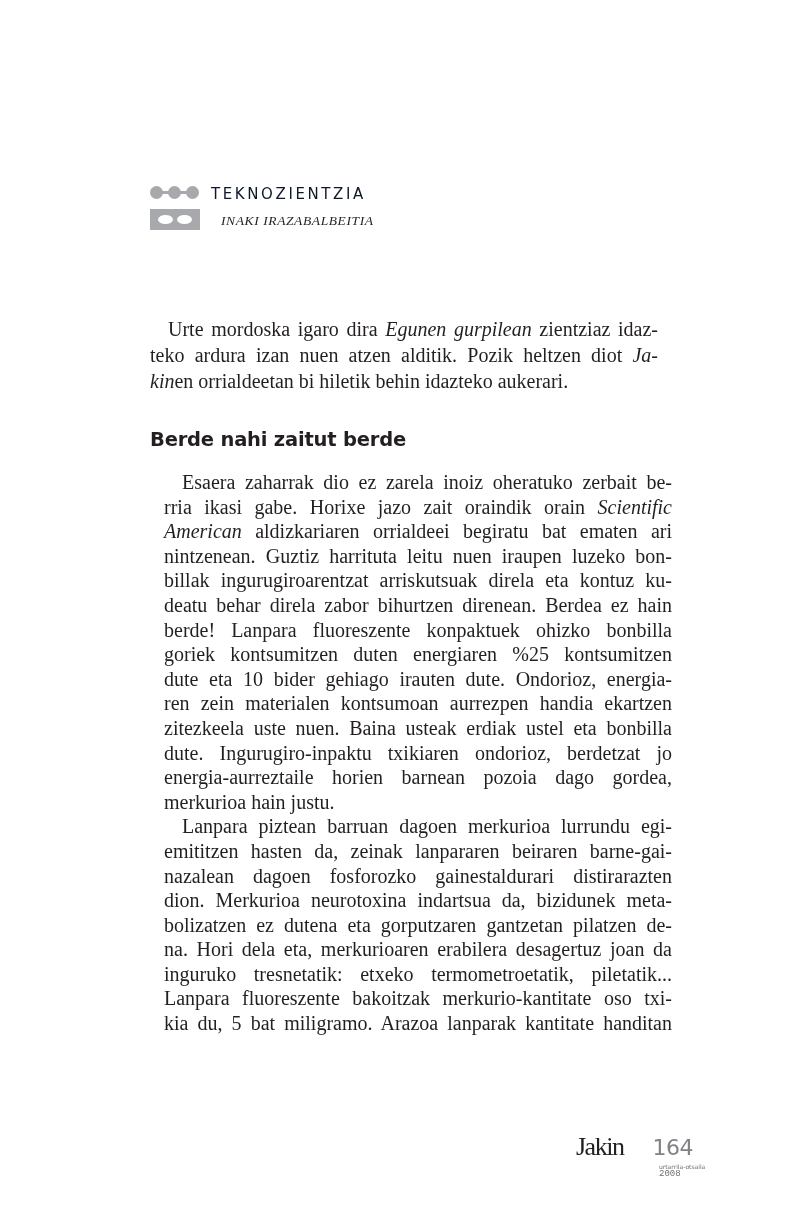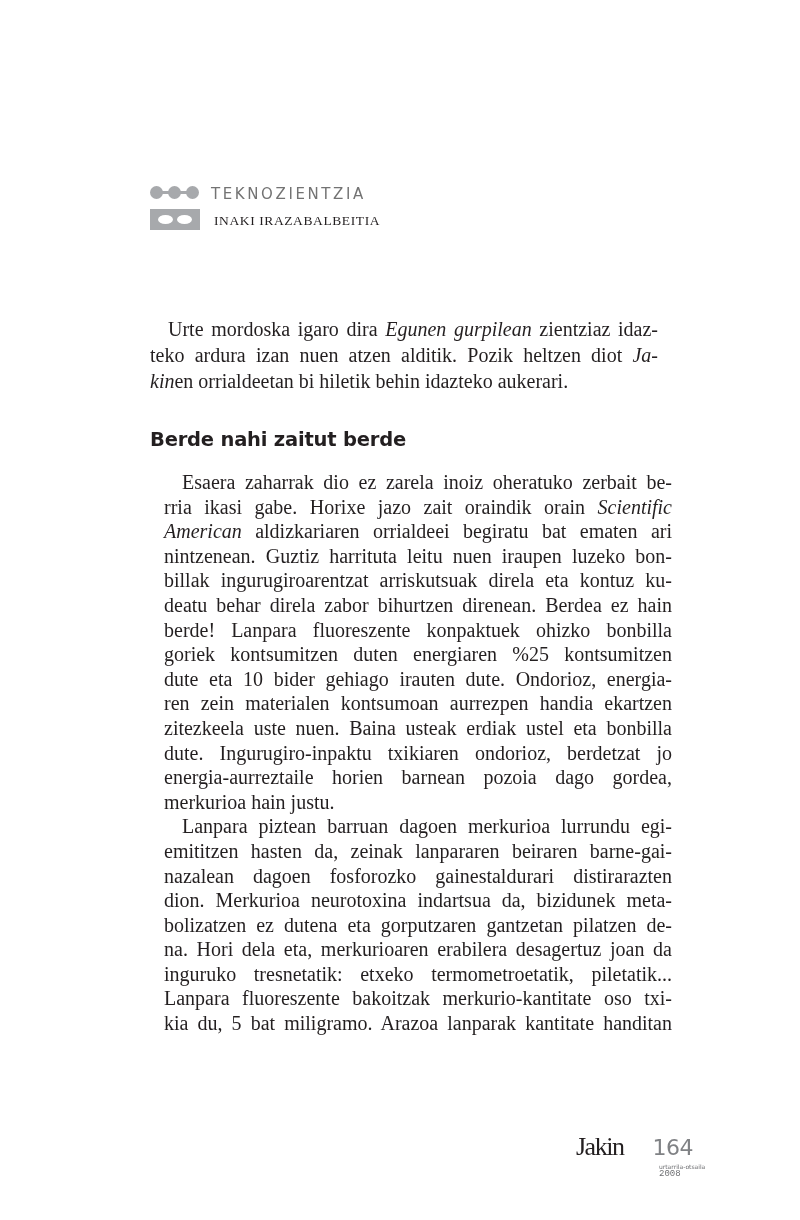--- a/index.html
+++ b/index.html
@@ -3,22 +3,22 @@
 <meta charset="utf-8">
 <style>
   html, body { margin: 0; padding: 0; background: #ffffff; }
   body { width: 800px; height: 1220px; position: relative; overflow: hidden; color: #231f20; }
   .section-logo { position: absolute; left: 150px; top: 186px; width: 50px; height: 44px; }
   .section-logo .dots { position: absolute; left: 0; top: 0; width: 50px; height: 14px; }
   .section-logo .dot { position: absolute; top: 0; width: 13px; height: 13px; border-radius: 50%; background: #a7a9ac; }
   .section-logo .bar { position: absolute; top: 5px; height: 3px; background: #a7a9ac; }
   .masks { position: absolute; left: 150px; top: 209px; width: 50px; height: 21px; background: #a7a9ac; }
   .masks .eye { position: absolute; top: 6px; width: 15px; height: 9px; border-radius: 50%; background: #ffffff; }
-  .section-title { position: absolute; left: 211px; top: 185px; font-family: "DejaVu Sans", sans-serif; font-size: 15px; letter-spacing: 2.6px; color: #737373; white-space: nowrap; }
-  .author { position: absolute; left: 214px; top: 213px; font-family: "Liberation Serif", serif; font-size: 13.5px; letter-spacing: 0.6px; color: #231f20; white-space: nowrap; }
+  .section-title { position: absolute; left: 211px; top: 185px; font-family: "DejaVu Sans", sans-serif; font-size: 15px; letter-spacing: 2.6px; color: #0f172a; white-space: nowrap; }
+  .author { position: absolute; left: 221px; top: 213px; font-family: "Liberation Serif", serif; font-size: 13.5px; letter-spacing: 0.6px; color: #231f20; white-space: nowrap; font-style: italic; }
   .text-col { position: absolute; left: 150px; width: 508px; font-family: "Liberation Serif", serif; font-size: 20px; color: #231f20; }
   .intro { top: 316px; line-height: 26px; }
   .heading { position: absolute; left: 150px; top: 428px; font-family: "DejaVu Sans", sans-serif; font-weight: bold; font-size: 19.5px; color: #231f20; letter-spacing: -0.2px; white-space: nowrap; }
   .body { top: 470px; line-height: 24.6px; margin-left: 14px; }
   .line { display: block; text-align: justify; text-align-last: justify; white-space: nowrap; height: 24.6px; font-family: Liberation Serif, serif; }
   .intro .line { height: 26px; }
   .line.last { text-align-last: left; }
   .line.indent { padding-left: 18px; }
   .masthead { position: absolute; left: 576px; top: 1132px; white-space: nowrap; }
   .mast-name { font-family: Liberation Serif, serif; font-size: 26px; color: #231f20; letter-spacing: -1.5px; font-weight: normal; }

